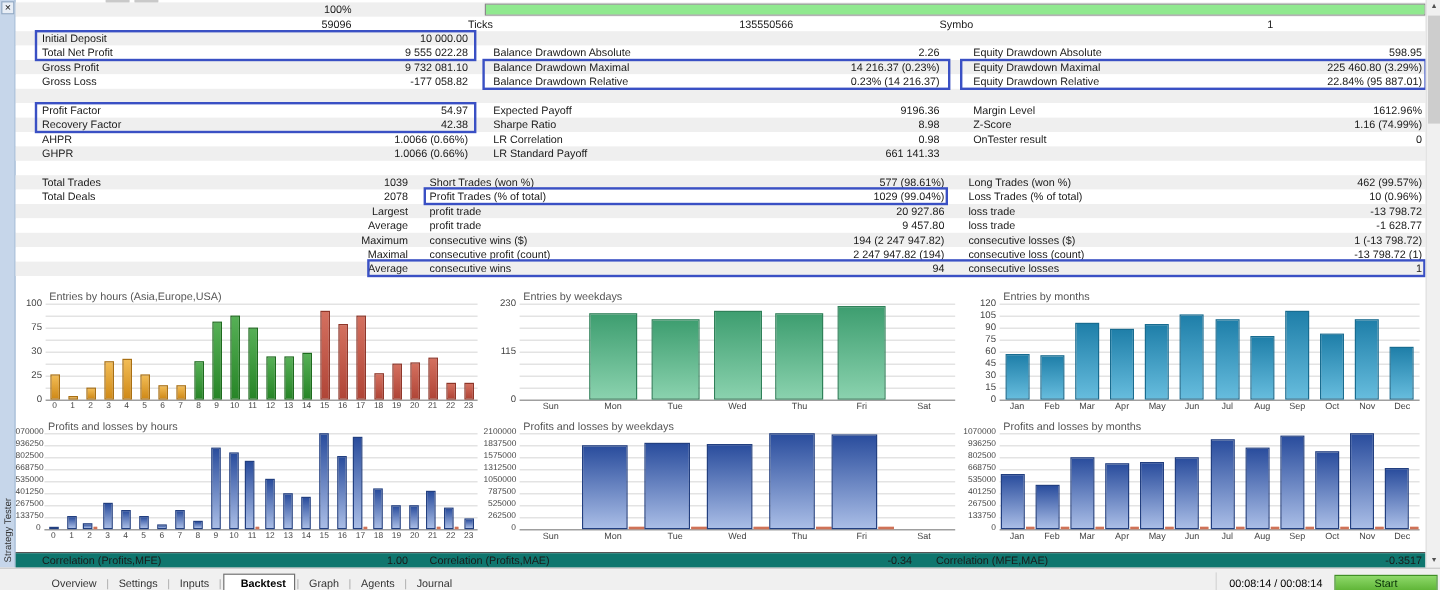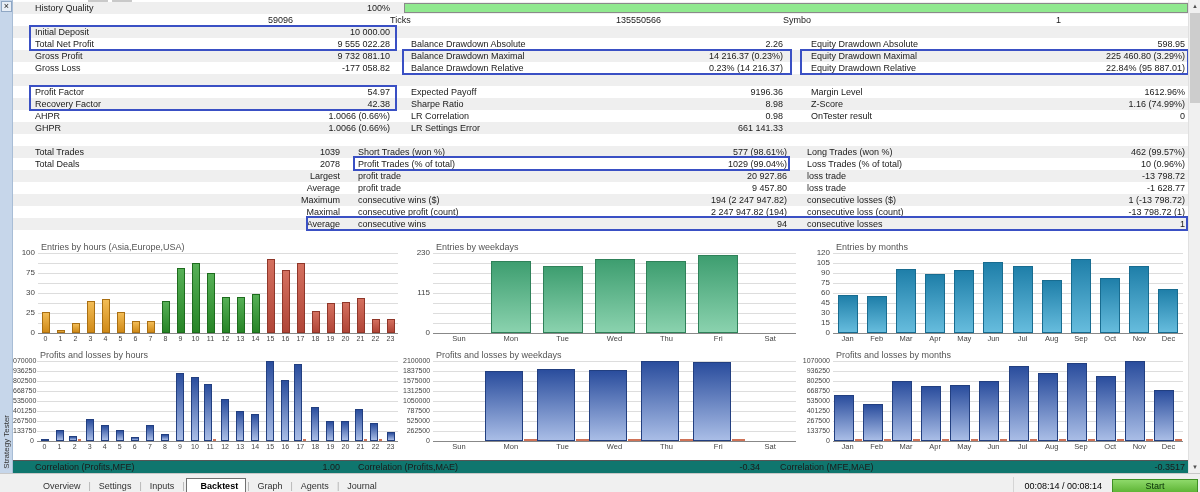--- a/index.html
+++ b/index.html
@@ -85,21 +85,20 @@
       <span></span>
     </div>
 
   <div class="strip">
     <div class="close-btn">×</div>
     <div class="strip-label">Strategy Tester</div>
   </div>
 
   <div id="stats-table">
       <div class="tablerow stats-grid odd">
-        <span class="cl">History Quality</span>
         <span class="cv">100%</span>
         <span></span>
         <span class="cl2"></span>
         <span class="cv"></span>
         <span></span>
         <span class="cl2"></span>
         <span class="cv"></span>
         <span></span>
       </div>
       <div class="tablerow stats-grid even">
@@ -197,21 +196,21 @@
         <span class="cv">0.98</span>
         <span></span>
         <span class="cl2">OnTester result</span>
         <span class="cv">0</span>
         <span></span>
       </div>
       <div class="tablerow stats-grid odd">
         <span class="cl">GHPR</span>
         <span class="cv">1.0066 (0.66%)</span>
         <span></span>
-        <span class="cl2">LR Settings Error</span>
+        <span class="cl2">LR Standard Payoff</span>
         <span class="cv">661 141.33</span>
         <span></span>
         <span class="cl2"></span>
         <span class="cv"></span>
         <span></span>
       </div>
     </div>
 
   <div class="progress">
       <div class="fill" style="width: 100%; background: rgb(144, 233, 143);"></div>

